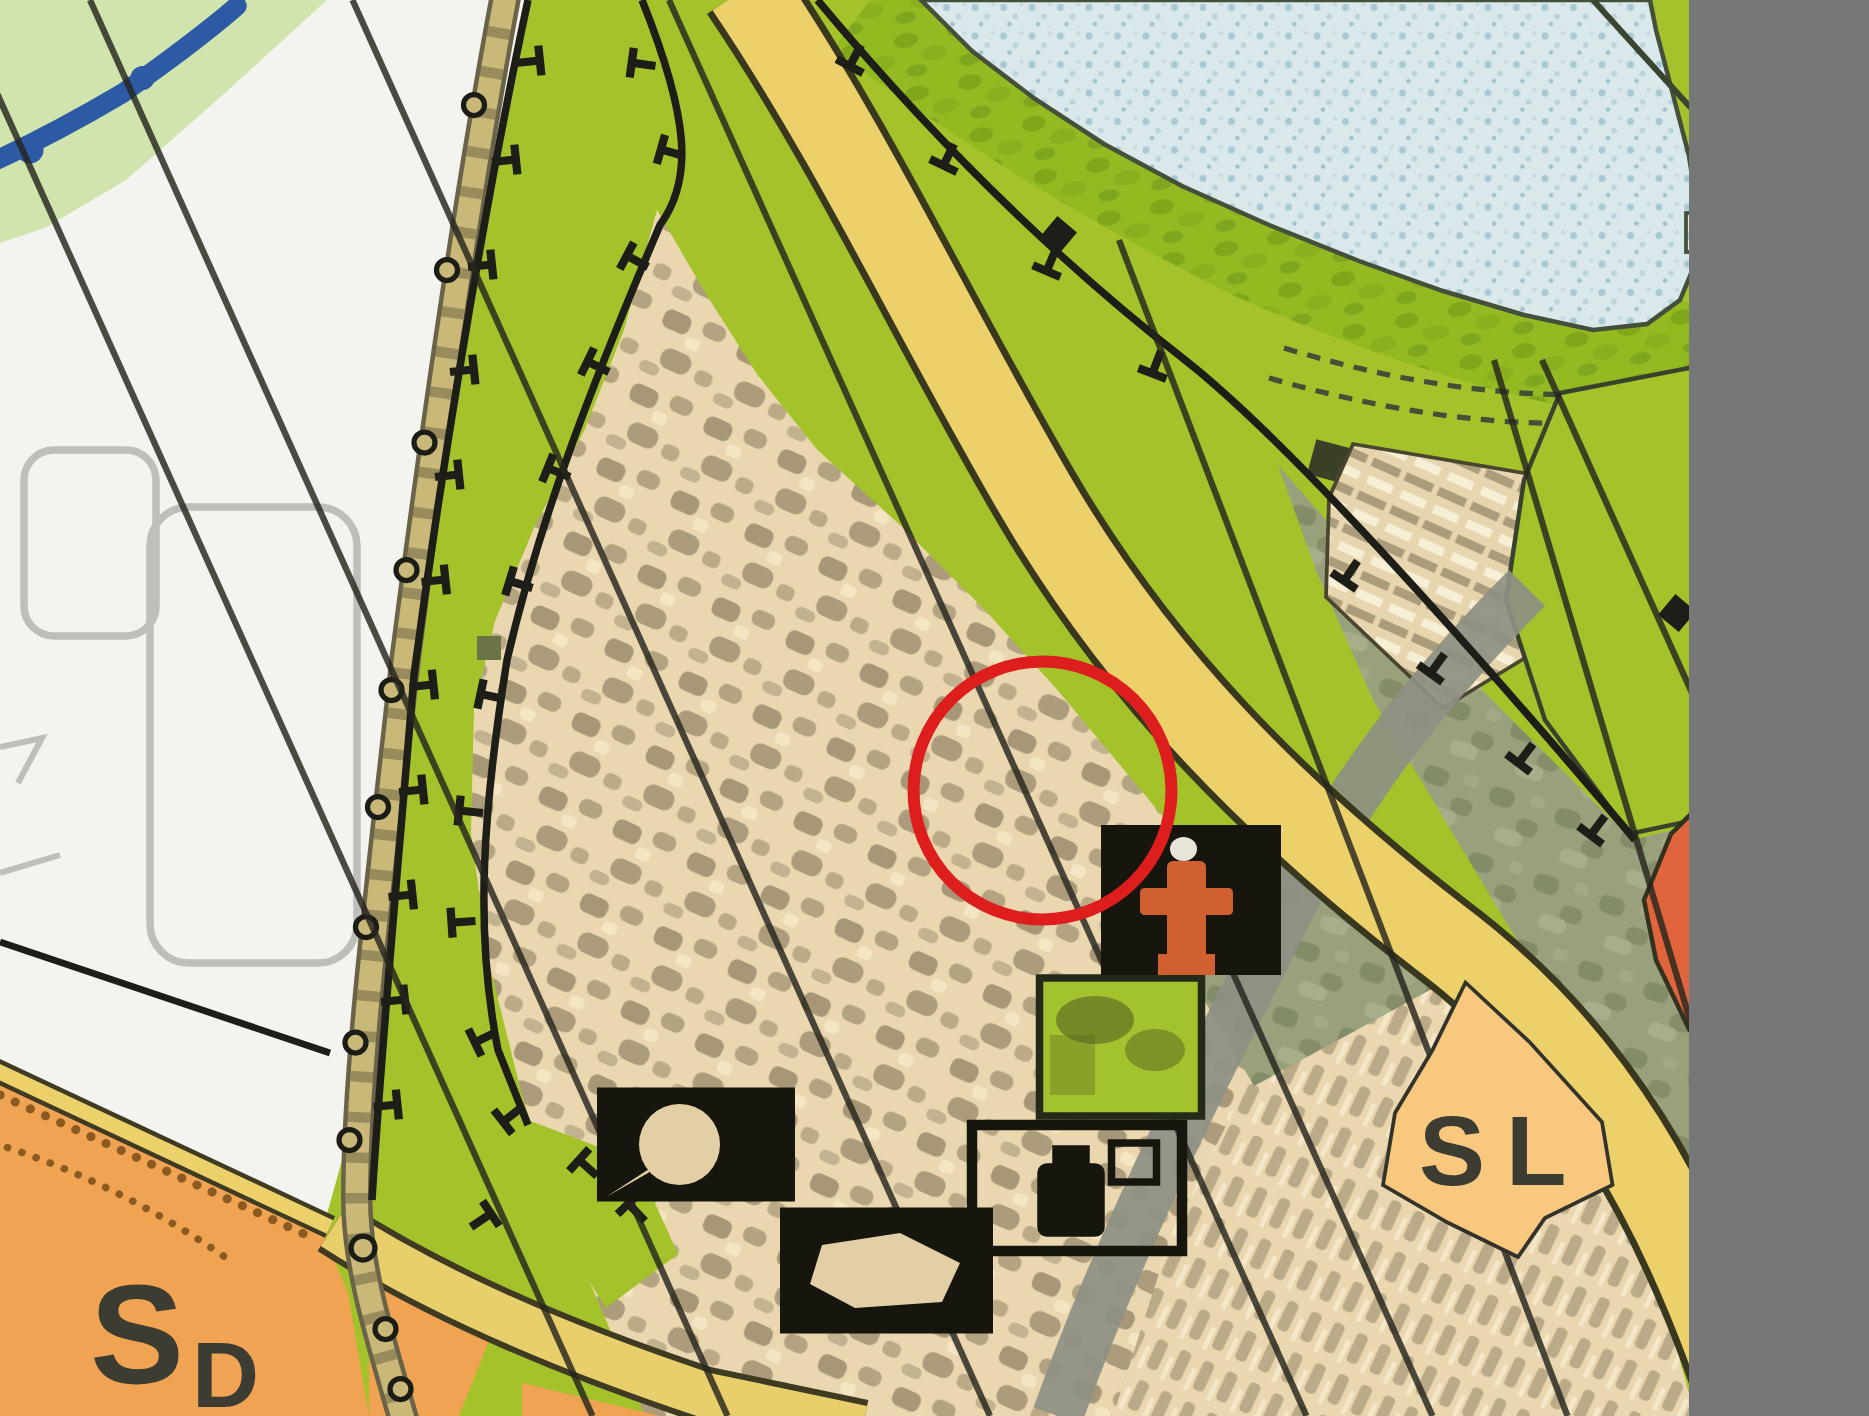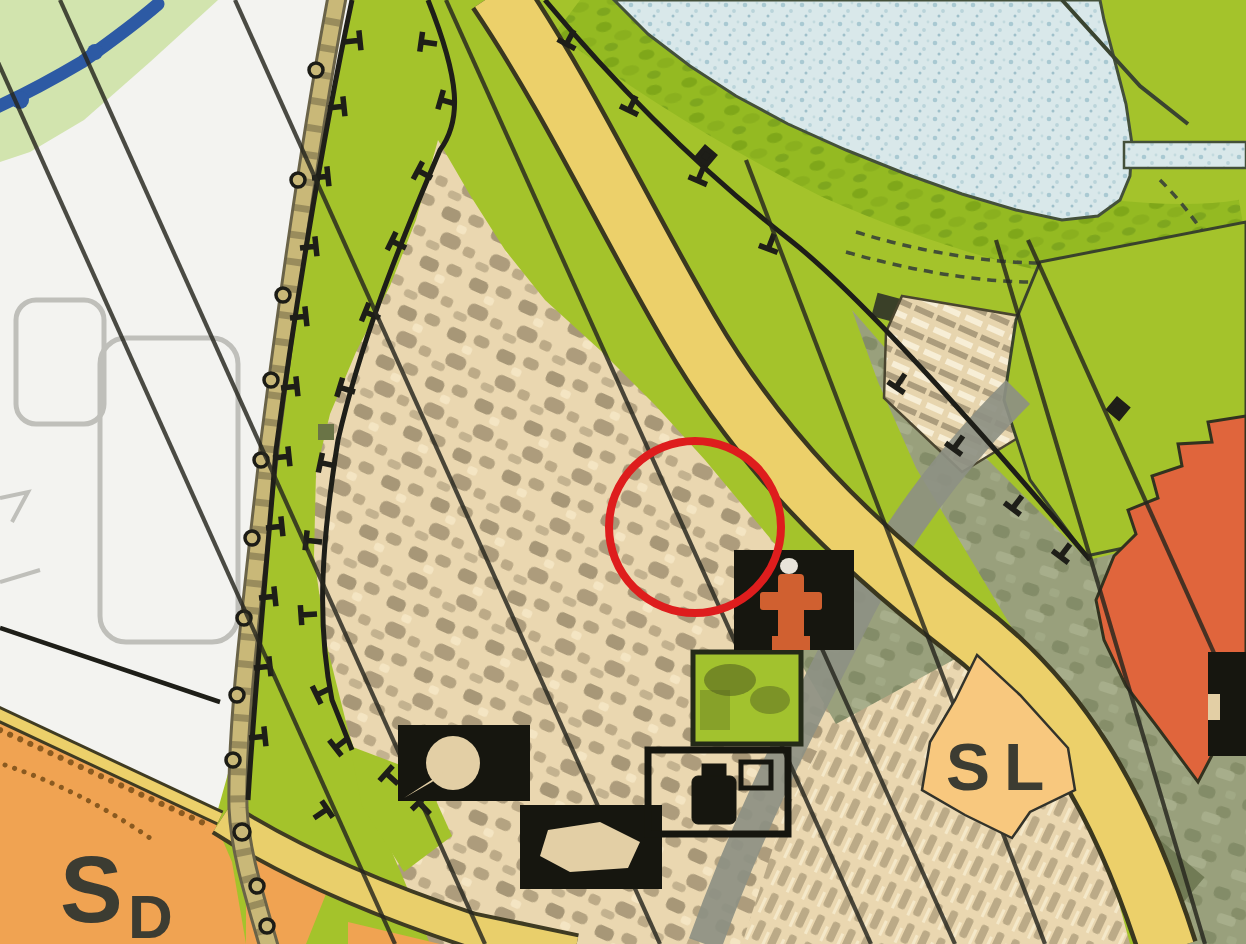--- a/index.html
+++ b/index.html
@@ -1,16 +1,16 @@
 <!DOCTYPE html>
 <html><head>
 <meta charset="utf-8">
 <style>
   html,body{margin:0;padding:0;background:#777;}
-  .viewport{width:1246px;height:944px;overflow:hidden;position:relative;background:#a4c32b;
+  .viewport{width:1126px;height:944px;overflow:hidden;position:relative;background:#a4c32b;
             font-family:"Liberation Sans", sans-serif;}
   svg{display:block}
   text{font-family:"Liberation Sans","DejaVu Sans",sans-serif;font-weight:bold;}
 </style>
 </head>
 <body>
 
 <div class="viewport">
 <svg width="1246" height="944" viewBox="0 0 1246 944" xmlns="http://www.w3.org/2000/svg">
   <defs>

